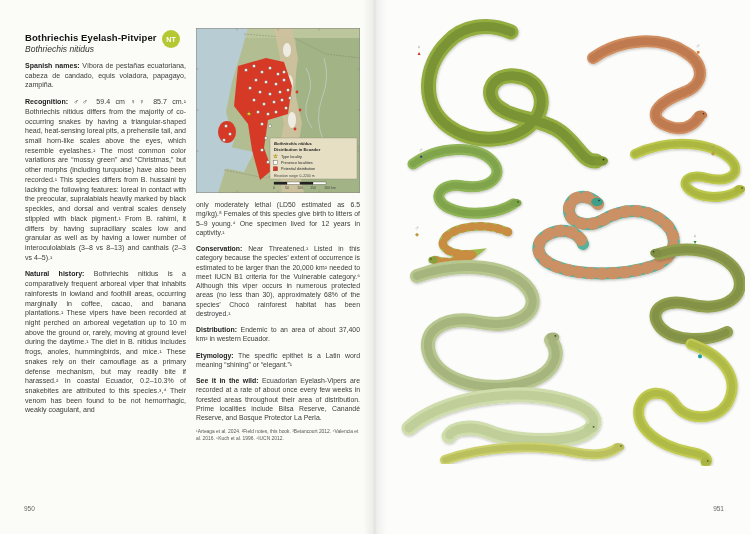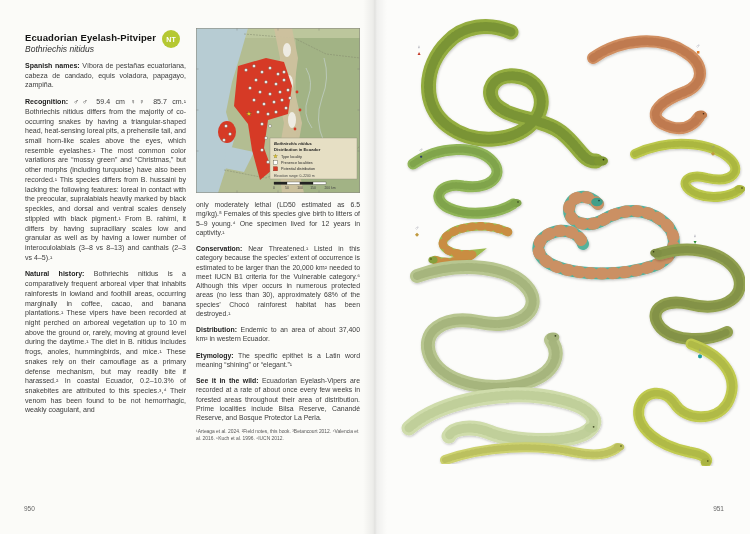--- a/index.html
+++ b/index.html
@@ -37,21 +37,21 @@
   .marker{position:absolute;width:12px;text-align:center;}
   .marker-sex{font-size:6px;line-height:1;color:#8d8d9c;}
   .marker-sym{font-size:5.2px;line-height:1;margin-top:1px;}
 </style>
 </head>
 <body>
 
 <div class="spread">
 
   <div class="page page-left">
-    <div class="title">Ecuadorian Eyelash-Pitviper</div>
+    <div class="title">Bothriechis Eyelash-Pitviper</div>
     <div class="sciname">Bothriechis nitidus</div>
     <div class="badge" style="background:#b5c832;">NT</div>
 
     <div class="col col1">
       <p class="para"><span class="lbl">Spanish names:</span>
         <span>Víbora de pestañas ecuatoriana, cabeza de candado, equis voladora, papagayo, zampiña.</span></p>
       <p class="para"><span class="lbl">Recognition:</span>
         <span>♂♂ 59.4 cm ♀♀ 85.7 cm.¹ Bothriechis nitidus differs from the majority of co-occurring snakes by having a triangular-shaped head, heat-sensing loreal pits, a prehensile tail, and small horn-like scales above the eyes, which resemble eyelashes.¹ The most common color variations are “mossy green” and “Christmas,” but other morphs (including turquoise) have also been recorded.¹ This species differs from B. hussaini by lacking the following features: loreal in contact with the preocular, supralabials heavily marked by black speckles, and dorsal and ventral scales densely stippled with black pigment.¹ From B. rahimi, it differs by having supraciliary scales low and granular as well as by having a lower number of interoculolabials (3–8 vs 8–13) and canthals (2–3 vs 4–5).¹</span></p>
       <p class="para"><span class="lbl">Natural history:</span>
         <span>Bothriechis nitidus is a comparatively frequent arboreal viper that inhabits rainforests in lowland and foothill areas, occurring marginally in coffee, cacao, and banana plantations.¹ These vipers have been recorded at night perched on arboreal vegetation up to 10 m above the ground or, rarely, moving at ground level during the daytime.¹ The diet in B. nitidus includes frogs, anoles, hummingbirds, and mice.¹ These snakes rely on their camouflage as a primary defense mechanism, but may readily bite if harassed.² In coastal Ecuador, 0.2–10.3% of snakebites are attributed to this species.³,⁴ Their venom has been found to be not hemorrhagic, weakly coagulant, and</span></p>

